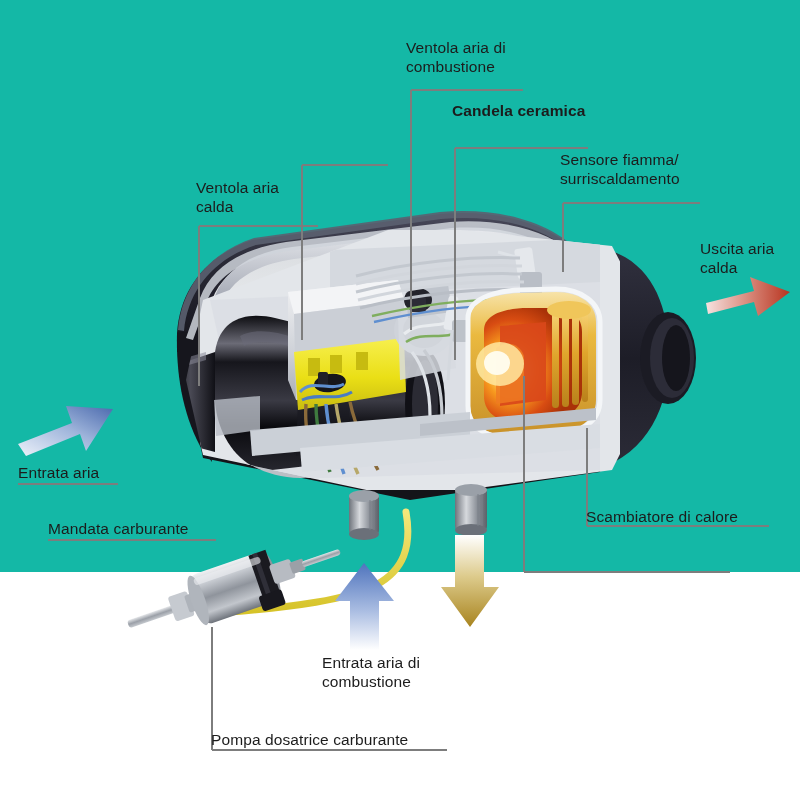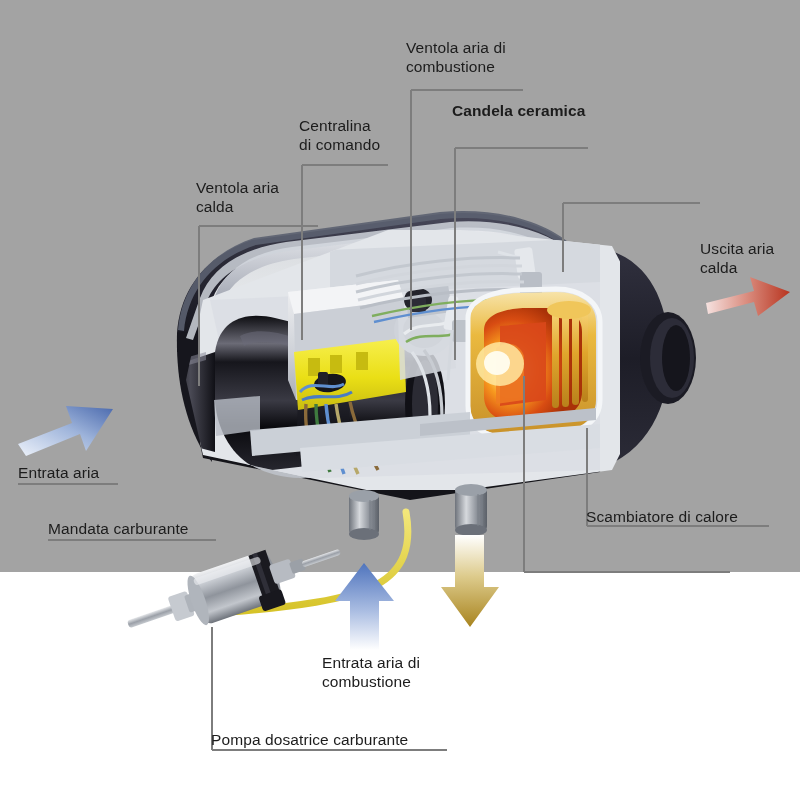--- a/index.html
+++ b/index.html
@@ -1,21 +1,21 @@
 <!DOCTYPE html>
 <html><head>
 <meta charset="utf-8">
 <style>
   html,body{margin:0;padding:0;background:#fff;}
   body{
     width:800px;height:800px;overflow:hidden;
     font-family:"Liberation Sans","DejaVu Sans",sans-serif;
     color:#1a1a1a;
   }
-  #stage{position:relative;width:800px;height:572px;background:#a3a3a3;}
+  #stage{position:relative;width:800px;height:572px;background:#14b8a6;}
   svg.layer{position:absolute;left:0;top:0;width:800px;height:800px;}
   .lbl{
     position:absolute;
     font-size:15.5px;
     line-height:19px;
     color:#1c1c1c;
     white-space:pre;
     letter-spacing:0.1px;
   }
 </style>
@@ -367,22 +367,22 @@
       <path d="M524 376 L524 572 M524 572 L730 572"></path>
 
       <path d="M212 627 L212 750 M212 750 L447 750"></path>
     </g>
   </svg>
 
   <div class="lbl" style="left:406px;top:38px;"><span>Ventola aria di</span><br><span>combustione</span></div>
 
   <div class="lbl" style="left:452px;top:101px;font-weight:bold;"><span>Candela ceramica</span></div>
 
-  <div class="lbl" style="left:299px;top:116px;"><span>Centralina</span><br><span>di comando</span></div>
-
+
+  <div class="lbl" style="left:560px;top:150px;"><span>Sensore fiamma/</span><br><span>surriscaldamento</span></div>
 
   <div class="lbl" style="left:196px;top:178px;"><span>Ventola aria</span><br><span>calda</span></div>
 
   <div class="lbl" style="left:700px;top:239px;"><span>Uscita aria</span><br><span>calda</span></div>
 
   <div class="lbl" style="left:18px;top:463px;"><span>Entrata aria</span></div>
 
   <div class="lbl" style="left:586px;top:507px;"><span>Scambiatore di calore</span></div>
 
   <div class="lbl" style="left:48px;top:519px;"><span>Mandata carburante</span></div>

